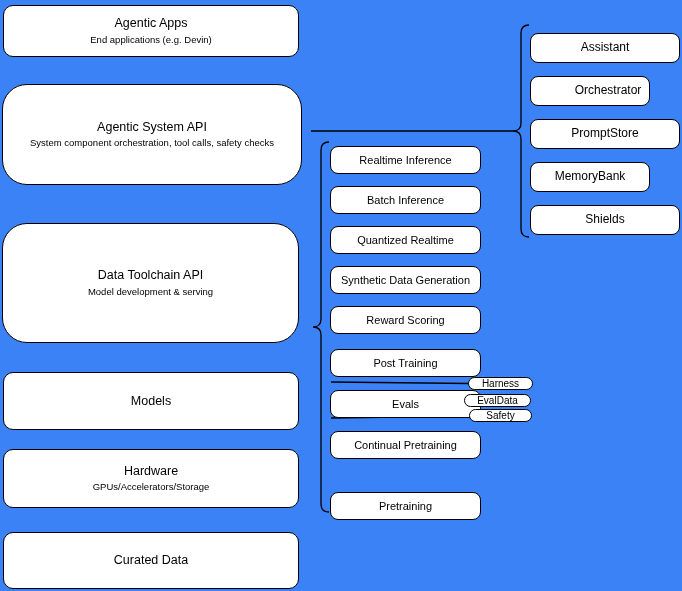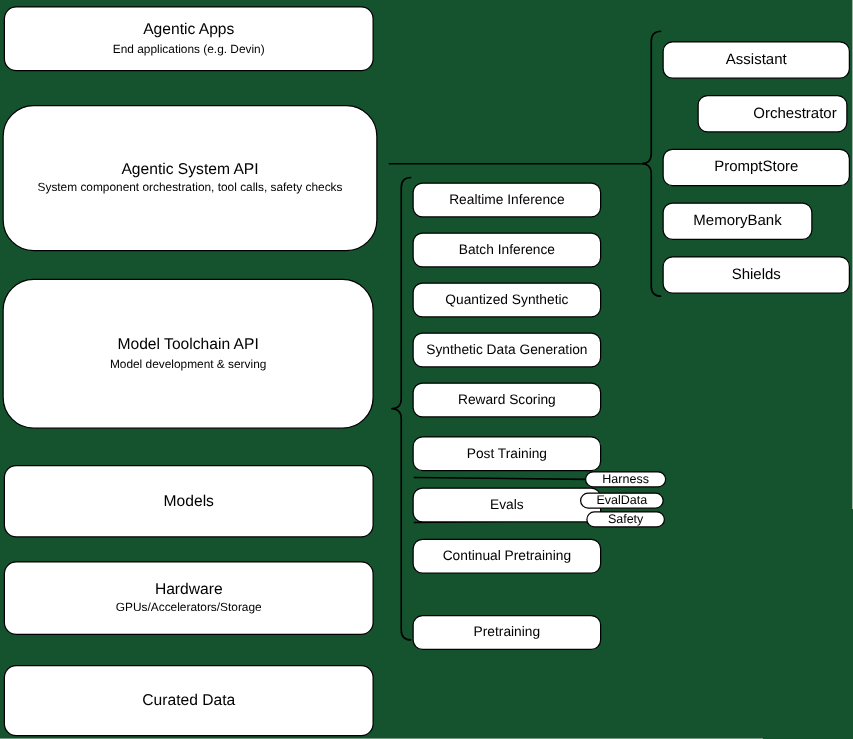--- a/index.html
+++ b/index.html
@@ -1,20 +1,20 @@
 <!DOCTYPE html>
 <html><head>
 <meta charset="utf-8">
 <style>
   html, body { margin: 0; padding: 0; background: #ffffff; }
   .canvas {
     position: relative;
     width: 682px;
     height: 591px;
-    background: #14532d;
+    background: #3b82f6;
     font-family: "Liberation Sans", "DejaVu Sans", sans-serif;
     color: #000000;
     overflow: hidden;
   }
   .connectors {
     position: absolute;
     left: 0; top: 0;
     width: 682px; height: 591px;
     pointer-events: none;
   }
@@ -58,56 +58,56 @@
 
     <path d="M 331 382 L 470 383.5"></path>
     <path d="M 331 418 L 470 416"></path>
   </svg>
 
   <div id="left-stack">
       <div class="node left-node" style="left: 3px; top: 5px; width: 296px; height: 52px; border-radius: 10px;">
         <div class="node-title">Agentic Apps</div>
         <div class="node-subtitle">End applications (e.g. Devin)</div>
       </div>
-      <div class="node left-node" style="left: 2px; top: 84px; width: 300px; height: 117px; border-radius: 25px;">
+      <div class="node left-node" style="left: 2px; top: 84px; width: 300px; height: 101px; border-radius: 25px;">
         <div class="node-title">Agentic System API</div>
         <div class="node-subtitle">System component orchestration, tool calls, safety checks</div>
       </div>
       <div class="node left-node" style="left: 2px; top: 223px; width: 297px; height: 120px; border-radius: 25px;">
-        <div class="node-title">Model Toolchain API</div>
+        <div class="node-title">Data Toolchain API</div>
         <div class="node-subtitle">Model development &amp; serving</div>
       </div>
       <div class="node left-node" style="left: 3px; top: 372px; width: 296px; height: 58px; border-radius: 10px;">
         <div class="node-title">Models</div>
       </div>
       <div class="node left-node" style="left: 3px; top: 449px; width: 296px; height: 59px; border-radius: 10px;">
         <div class="node-title">Hardware</div>
         <div class="node-subtitle">GPUs/Accelerators/Storage</div>
       </div>
       <div class="node left-node" style="left: 3px; top: 532px; width: 296px; height: 57px; border-radius: 10px;">
         <div class="node-title">Curated Data</div>
       </div>
     </div>
   <div id="toolchain-column">
       <div class="node pill-node" style="left: 330px; top: 146px; width: 151px; height: 28px;">Realtime Inference</div>
       <div class="node pill-node" style="left: 330px; top: 186px; width: 151px; height: 28px;">Batch Inference</div>
-      <div class="node pill-node" style="left: 330px; top: 226px; width: 151px; height: 28px;">Quantized Synthetic</div>
+      <div class="node pill-node" style="left: 330px; top: 226px; width: 151px; height: 28px;">Quantized Realtime</div>
       <div class="node pill-node" style="left: 330px; top: 266px; width: 151px; height: 28px;">Synthetic Data Generation</div>
       <div class="node pill-node" style="left: 330px; top: 306px; width: 151px; height: 28px;">Reward Scoring</div>
       <div class="node pill-node" style="left: 330px; top: 349px; width: 151px; height: 28px;">Post Training</div>
       <div class="node pill-node" style="left: 330px; top: 390px; width: 151px; height: 28px;">Evals</div>
       <div class="node pill-node" style="left: 330px; top: 431px; width: 151px; height: 28px;">Continual Pretraining</div>
       <div class="node pill-node" style="left: 330px; top: 492px; width: 151px; height: 28px;">Pretraining</div>
     </div>
   <div id="eval-tags">
       <div class="node tag-node" style="left: 468px; top: 377px; width: 65px; height: 13px;">Harness</div>
       <div class="node tag-node" style="left: 464px; top: 394px; width: 67px; height: 13px;">EvalData</div>
       <div class="node tag-node" style="left: 469px; top: 409px; width: 63px; height: 13px;">Safety</div>
     </div>
   <div id="components-column">
       <div class="node right-node" style="left: 530px; top: 33px; width: 150px; height: 30px;">Assistant</div>
-      <div class="node right-node" style="left: 558px; top: 76px; width: 120px; height: 30px; padding-left: 36px;">Orchestrator</div>
+      <div class="node right-node" style="left: 530px; top: 76px; width: 120px; height: 30px; padding-left: 36px;">Orchestrator</div>
       <div class="node right-node" style="left: 530px; top: 119px; width: 150px; height: 30px;">PromptStore</div>
       <div class="node right-node" style="left: 530px; top: 162px; width: 120px; height: 30px;">MemoryBank</div>
       <div class="node right-node" style="left: 530px; top: 205px; width: 150px; height: 30px;">Shields</div>
     </div>
 
 </div>
 
 </body></html>

